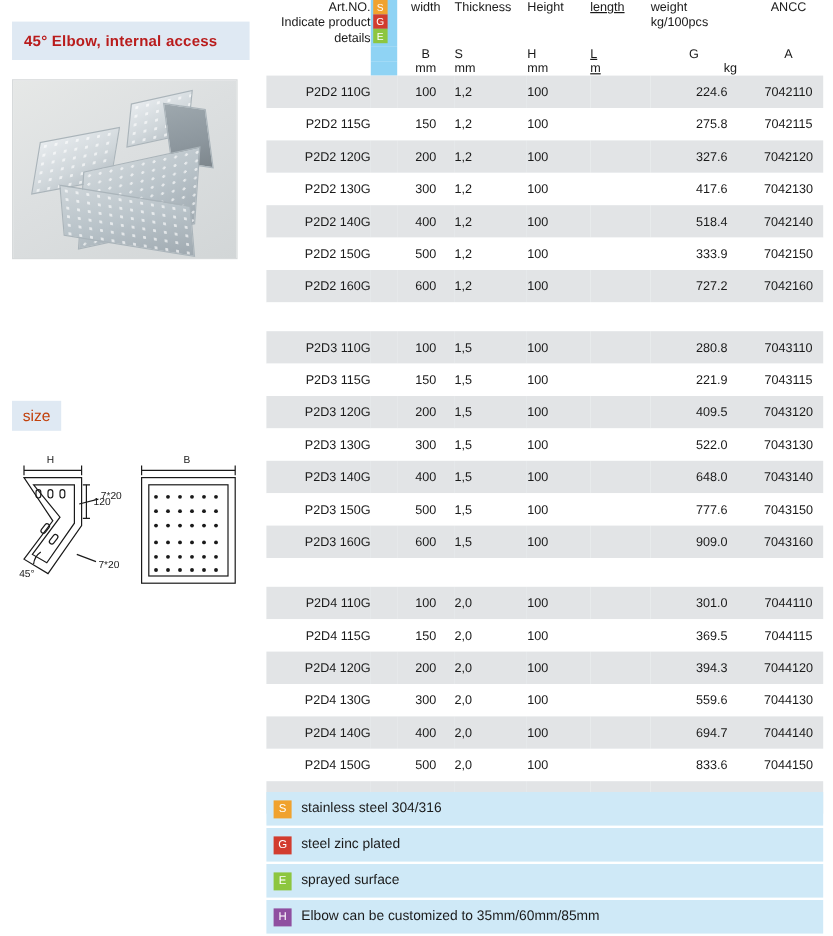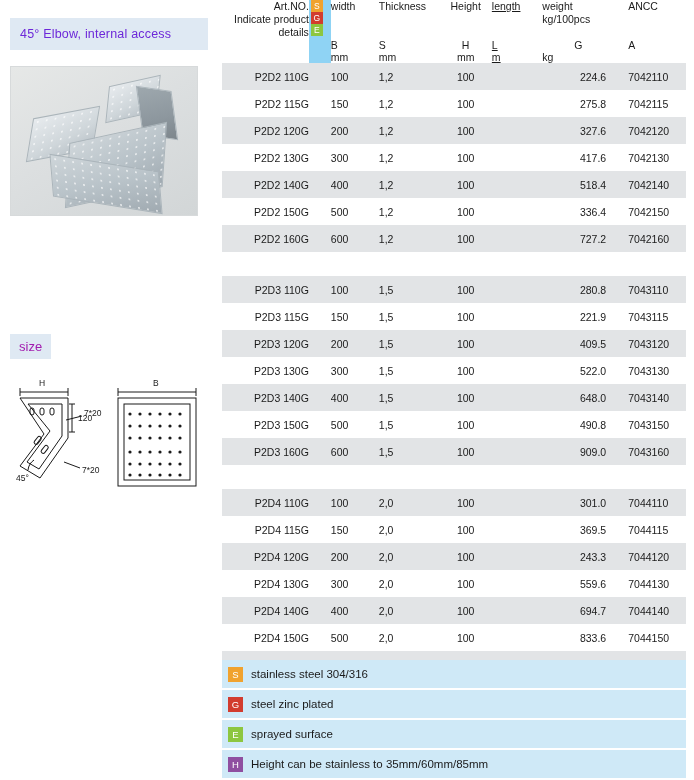--- a/index.html
+++ b/index.html
@@ -24,24 +24,25 @@
   
   .left-col {
     position: absolute;
     left: 0;
     top: 0;
     width: 218px;
   }
   .title-bar {
     margin: 18px 10px 0 10px;
     background: #dfe9f3;
-    color: #6d28d9;
+    color: #b91c1c;
     font-size: 12.5px;
     padding: 9px 10px;
     letter-spacing: .2px;
+    font-weight: bold;
   }
   .photo-box {
     margin: 16px 10px 0 10px;
     width: 186px;
     height: 148px;
     background: linear-gradient(150deg, #e6e8e7 0%, #dcdfe0 45%, #d2d6d7 100%);
     border: 1px solid #d7dadb;
     position: relative;
     overflow: hidden;
   }
@@ -65,21 +66,21 @@
     background-image: radial-gradient(circle, rgba(255,255,255,.85) 0 1.1px, rgba(0,0,0,0) 1.4px);
     background-size: 9px 7px;
     opacity: .75;
   }
 
   .size-label {
     position: absolute;
     left: 10px;
     top: 334px;
     background: #dfe9f3;
-    color: #a21caf;
+    color: #c2410c;
     font-size: 13px;
     padding: 5px 9px;
   }
 
   
   .drawing {
     position: absolute;
     left: 6px;
     top: 374px;
     width: 206px;
@@ -119,26 +120,26 @@
     padding: 0 6px;
     font-size: 10.5px;
     color: #1a1a1a;
   }
   .row.alt td { background: #e2e4e6; }
   .row.plain td { background: #ffffff; }
 
   
   .c-art   { width: 92px; text-align: right; padding-left: 6px !important; }
   .c-sge   { width: 24px; }
-  .c-b     { width: 54px; text-align: left; }
+  .c-b     { width: 54px; text-align: center; }
   .c-s     { width: 64px; text-align: left; }
-  .c-h     { width: 58px; text-align: center; }
+  .c-h     { width: 58px; }
   .c-l     { width: 56px; text-align: left; text-decoration: underline; }
   .c-g     { width: 70px; text-align: right; padding-right: 14px !important; }
-  .c-a     { width: 62px; text-align: left; padding-left: 8px !important; }
+  .c-a     { width: 62px; text-align: center; padding-left: 8px !important; }
 
   
   .band {
     background: #8fd3f4;
   }
   .sge-stack {
     width: 12px;
     margin-left: 2px;
   }
   .sge-stack div {
@@ -336,21 +337,21 @@
           <td class="c-a">A</td>
         </tr>
 
         <tr class="hdr-sub">
           <td class="c-art"></td>
           <td class="c-sge band"></td>
           <td class="c-b">mm</td>
           <td class="c-s">mm</td>
           <td class="c-h">mm</td>
           <td class="c-l">m</td>
-          <td class="c-g" style="text-align:left;padding-right:6px !important;">kg</td>
+          <td class="c-g" style="text-align:right;padding-right:6px !important;">kg</td>
           <td class="c-a"></td>
         </tr>
 
         <tr class="row alt">
           <td class="c-art">P2D2 110G</td>
           <td class="c-sge band"></td>
           <td class="c-b">100</td>
           <td class="c-s">1,2</td>
           <td class="c-h">100</td>
           <td class="c-l"></td>
@@ -397,21 +398,21 @@
           <td class="c-g">518.4</td>
           <td class="c-a">7042140</td>
         </tr>
         <tr class="row plain">
           <td class="c-art">P2D2 150G</td>
           <td class="c-sge band"></td>
           <td class="c-b">500</td>
           <td class="c-s">1,2</td>
           <td class="c-h">100</td>
           <td class="c-l"></td>
-          <td class="c-g">336.4</td>
+          <td class="c-g">333.9</td>
           <td class="c-a">7042150</td>
         </tr>
         <tr class="row alt">
           <td class="c-art">P2D2 160G</td>
           <td class="c-sge band"></td>
           <td class="c-b">600</td>
           <td class="c-s">1,2</td>
           <td class="c-h">100</td>
           <td class="c-l"></td>
           <td class="c-g">727.2</td>
@@ -472,21 +473,21 @@
           <td class="c-g">648.0</td>
           <td class="c-a">7043140</td>
         </tr>
         <tr class="row plain">
           <td class="c-art">P2D3 150G</td>
           <td class="c-sge band"></td>
           <td class="c-b">500</td>
           <td class="c-s">1,5</td>
           <td class="c-h">100</td>
           <td class="c-l"></td>
-          <td class="c-g">490.8</td>
+          <td class="c-g">777.6</td>
           <td class="c-a">7043150</td>
         </tr>
         <tr class="row alt">
           <td class="c-art">P2D3 160G</td>
           <td class="c-sge band"></td>
           <td class="c-b">600</td>
           <td class="c-s">1,5</td>
           <td class="c-h">100</td>
           <td class="c-l"></td>
           <td class="c-g">909.0</td>
@@ -517,21 +518,21 @@
           <td class="c-g">369.5</td>
           <td class="c-a">7044115</td>
         </tr>
         <tr class="row alt">
           <td class="c-art">P2D4 120G</td>
           <td class="c-sge band"></td>
           <td class="c-b">200</td>
           <td class="c-s">2,0</td>
           <td class="c-h">100</td>
           <td class="c-l"></td>
-          <td class="c-g">243.3</td>
+          <td class="c-g">394.3</td>
           <td class="c-a">7044120</td>
         </tr>
         <tr class="row plain">
           <td class="c-art">P2D4 130G</td>
           <td class="c-sge band"></td>
           <td class="c-b">300</td>
           <td class="c-s">2,0</td>
           <td class="c-h">100</td>
           <td class="c-l"></td>
           <td class="c-g">559.6</td>
@@ -579,17 +580,17 @@
     <div class="legend-row">
       <div class="legend-chip chip-g">G</div>
       <div>steel zinc plated</div>
     </div>
     <div class="legend-row">
       <div class="legend-chip chip-e">E</div>
       <div>sprayed surface</div>
     </div>
     <div class="legend-row">
       <div class="legend-chip chip-h">H</div>
-      <div>Height can be stainless to 35mm/60mm/85mm</div>
+      <div>Elbow can be customized to 35mm/60mm/85mm</div>
     </div>
   </div>
 
 </div>
 
 </body></html>

